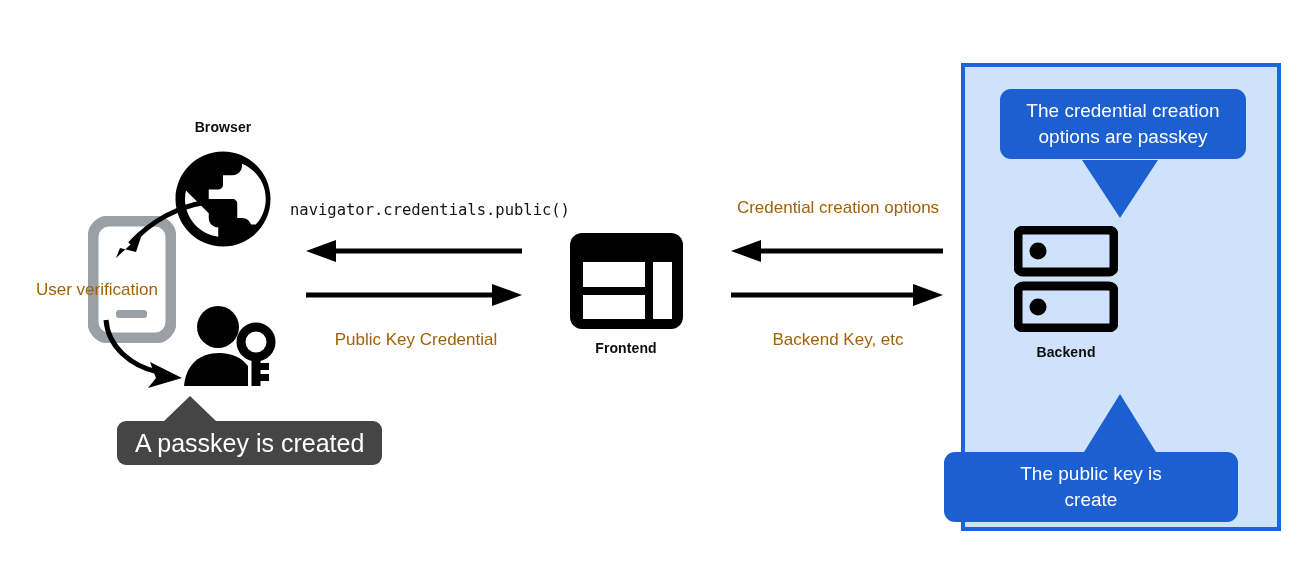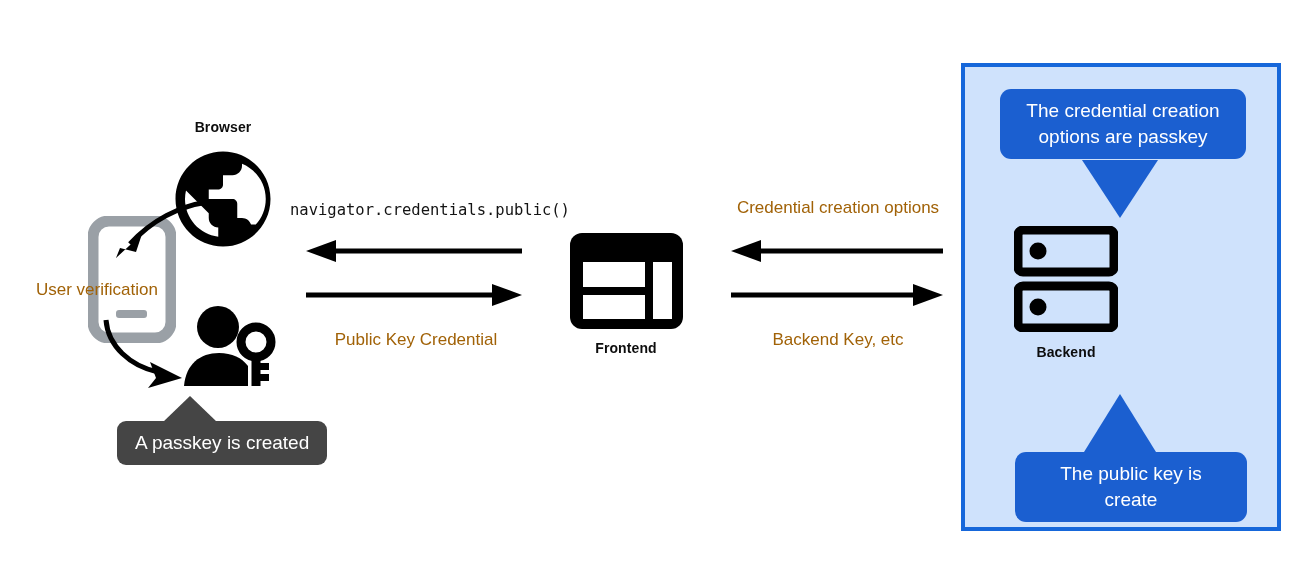--- a/index.html
+++ b/index.html
@@ -77,21 +77,21 @@
     border-left: 36px solid transparent;
     border-right: 36px solid transparent;
     border-bottom: 58px solid #1b5fd0;
   }
 
   
   #passkey-tooltip {
     background: #454545;
     border-radius: 9px;
     color: #ffffff;
-    font-size: 19px;
+    font-size: 25px;
     line-height: 26px;
     text-align: center;
     padding: 9px 18px;
     white-space: nowrap;
     box-sizing: border-box;
   }
   #passkey-tooltip-tail {
     position: absolute;
     width: 0; height: 0;
     border-left: 27px solid transparent;
@@ -110,21 +110,21 @@
 
   <div class="callout-tail-down abs" style="left:1082px; top:160px;"></div>
 
   <div class="abs callout" id="credential-options-callout" style="left:1000px; top:89px; width:246px;">
     <div>The credential creation</div>
     <div>options are passkey</div>
   </div>
 
   <div class="callout-tail-up abs" style="left:1084px; top:394px;"></div>
 
-  <div class="abs callout" id="public-key-stored-callout" style="left:1015px; top:452px; width:232px;">
+  <div class="abs callout" id="public-key-stored-callout" style="left:944px; top:452px; width:294px;">
     <div>The public key is</div>
     <div>create</div>
   </div>
 
   <div class="abs" style="left:1014px; top:226px;">
     <svg width="104" height="106" viewBox="0 0 104 106" aria-hidden="true">
       <rect x="4" y="4" width="96" height="42" rx="5" ry="5" fill="none" stroke="#000000" stroke-width="9"></rect>
       <circle cx="24" cy="25" r="8.5" fill="#000000"></circle>
       <rect x="4" y="60" width="96" height="42" rx="5" ry="5" fill="none" stroke="#000000" stroke-width="9"></rect>
       <circle cx="24" cy="81" r="8.5" fill="#000000"></circle>

